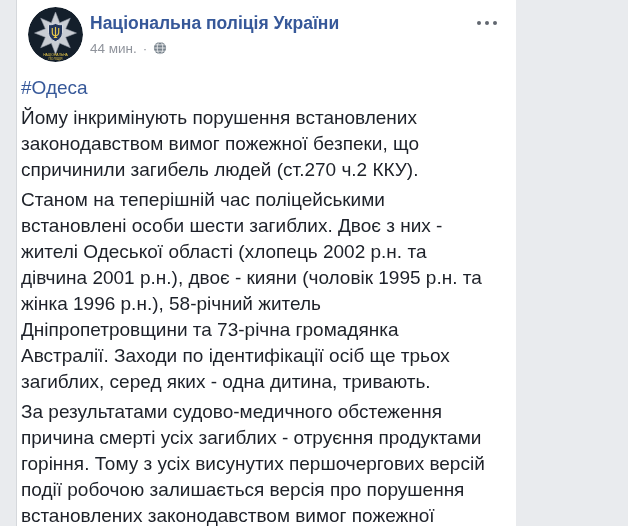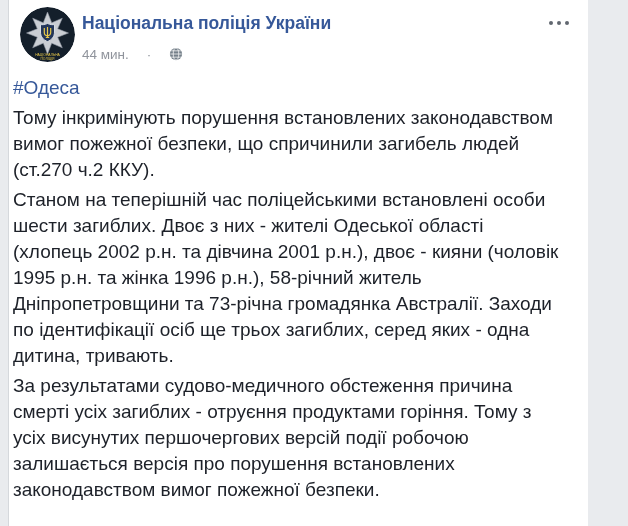--- a/index.html
+++ b/index.html
@@ -7,21 +7,21 @@
     --link:#365899; --text:#1d2129; --meta:#90949c; --icon:#616770;
   }
   *{box-sizing:border-box; margin:0; padding:0;}
   html,body{width:628px; height:526px; overflow:hidden;}
   body{
     background:var(--bg);
     font-family:"Liberation Sans", sans-serif;
     position:relative;
   }
   .card{
-    position:absolute; left:8px; top:0; width:580px; height:526px;
+    position:absolute; left:16px; top:0; width:500px; height:526px;
     background:var(--card);
     border-left:1px solid var(--border);
     overflow:hidden;
   }
   
   .post-header{
     position:relative;
     padding:7px 14px 0 11px;
     display:flex; align-items:flex-start;
     height:66px;
@@ -30,23 +30,23 @@
     width:55px; height:55px; border-radius:50%;
     flex:0 0 55px; cursor:pointer; overflow:hidden;
   }
   .header-text{ margin-left:7px; padding-top:6px; }
   .page-name{
     font-size:17.5px; font-weight:bold; color:var(--link);
     text-decoration:none; line-height:1.25; display:inline-block;
     cursor:pointer;
   }
   .meta-row{
-    margin-top:12px;
+    margin-top:6px;
     font-size:13.5px; color:var(--meta);
-    display:flex; align-items:center; gap:18px;
+    display:flex; align-items:center; gap:6px;
   }
   .meta-row a{ color:var(--meta); text-decoration:none; cursor:pointer; }
   .meta-sep{ color:var(--meta); }
   .globe{ width:14px; height:14px; display:inline-block; }
   .menu-btn{
     position:absolute; right:15px; top:17px;
     display:flex; gap:4px; padding:4px; cursor:pointer;
   }
   .menu-btn i{
     width:4px; height:4px; border-radius:50%;
@@ -99,18 +99,18 @@
 
     <div class="menu-btn">
       <i></i>
       <i></i>
       <i></i>
     </div>
   </div>
 
   <div class="post-body">
     <p><a class="hashtag" href="#">#Одеса</a></p>
-    <p>Тому інкримінують порушення встановлених законодавством вимог пожежної безпеки, що спричинили загибель людей (ст.270 ч.2 ККУ).</p>
+    <p>Йому інкримінують порушення встановлених законодавством вимог пожежної безпеки, що спричинили загибель людей (ст.270 ч.2 ККУ).</p>
     <p>Станом на теперішній час поліцейськими встановлені особи шести загиблих. Двоє з них - жителі Одеської області (хлопець 2002 р.н. та дівчина 2001 р.н.), двоє - кияни (чоловік 1995 р.н. та жінка 1996 р.н.), 58-річний житель Дніпропетровщини та 73-річна громадянка Австралії. Заходи по ідентифікації осіб ще трьох загиблих, серед яких - одна дитина, тривають.</p>
     <p>За результатами судово-медичного обстеження причина смерті усіх загиблих - отруєння продуктами горіння. Тому з усіх висунутих першочергових версій події робочою залишається версія про порушення встановлених законодавством вимог пожежної безпеки.</p>
   </div>
 
 </div>
 
 </body></html>

